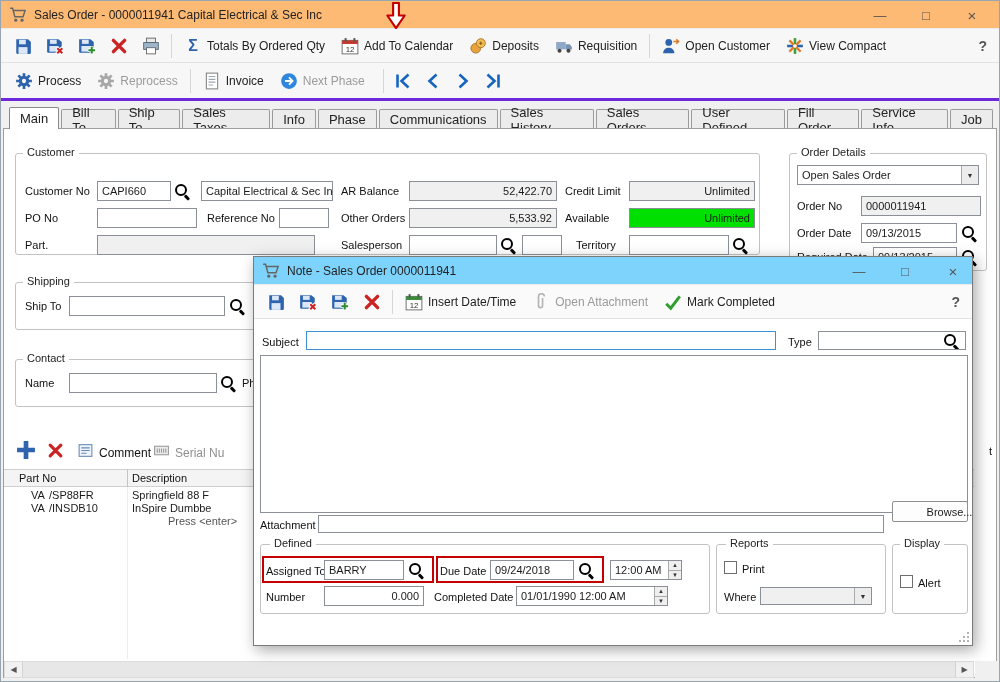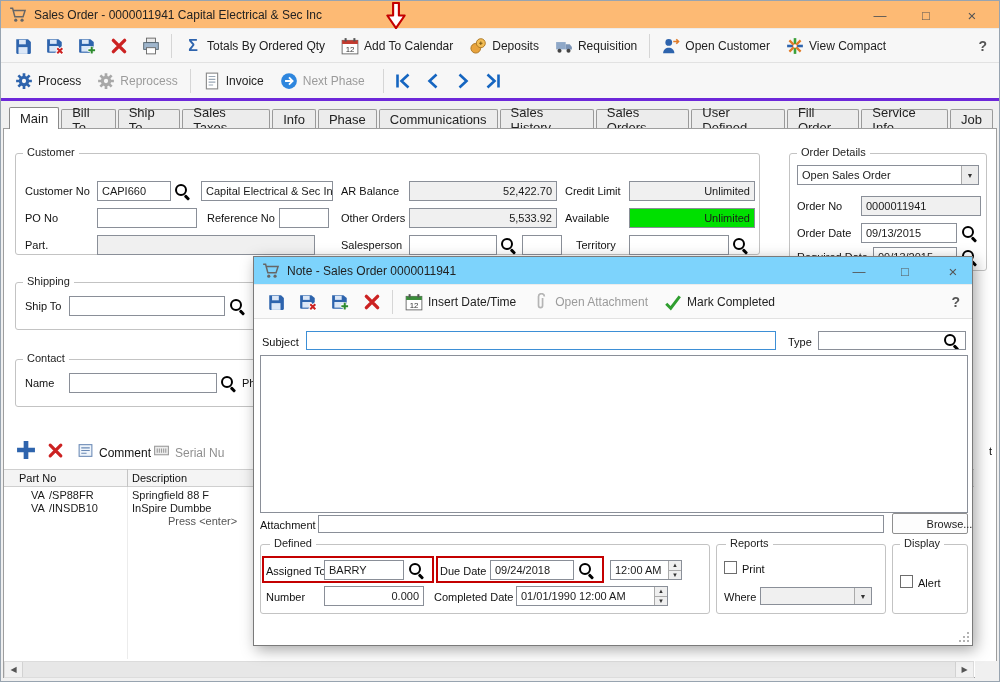--- a/index.html
+++ b/index.html
@@ -474,21 +474,21 @@
     <span class="lbl" style="left:534px; top:79px;">Type</span>
     <div class="fld" style="left:564px; top:74px; width:148px; height:19px;">
       <span></span>
       <span class="mag inline"></span>
     </div>
 
     <div class="fld" style="left:6px; top:98px; width:708px; height:158px; align-items:flex-start;"></div>
 
     <span class="lbl" style="left:6px; top:262px;">Attachment</span>
     <div class="fld" style="left:64px; top:258px; width:566px; height:18px;"></div>
-    <div class="btn" style="left:638px; top:256px; width:76px;padding-left:39px;">Browse...</div>
+    <div class="btn" style="left:638px; top:244px; width:76px;padding-left:39px;">Browse...</div>
 
     <div class="grp" style="left:6px; top:287px; width:450px; height:70px;"></div>
     <span class="glb" style="left:16px; top:280px;">Defined</span>
 
     <span class="lbl" style="left:12px; top:308px;">Assigned To</span>
     <div class="fld" style="left:70px; top:303px; width:80px;">BARRY</div>
     <span class="mag" style="left:152px; top:303px;"></span>
     <div class="redbox" style="left:8px; top:299px; width:172px; height:27px;"></div>
 
     <span class="lbl" style="left:186px; top:308px;">Due Date</span>

